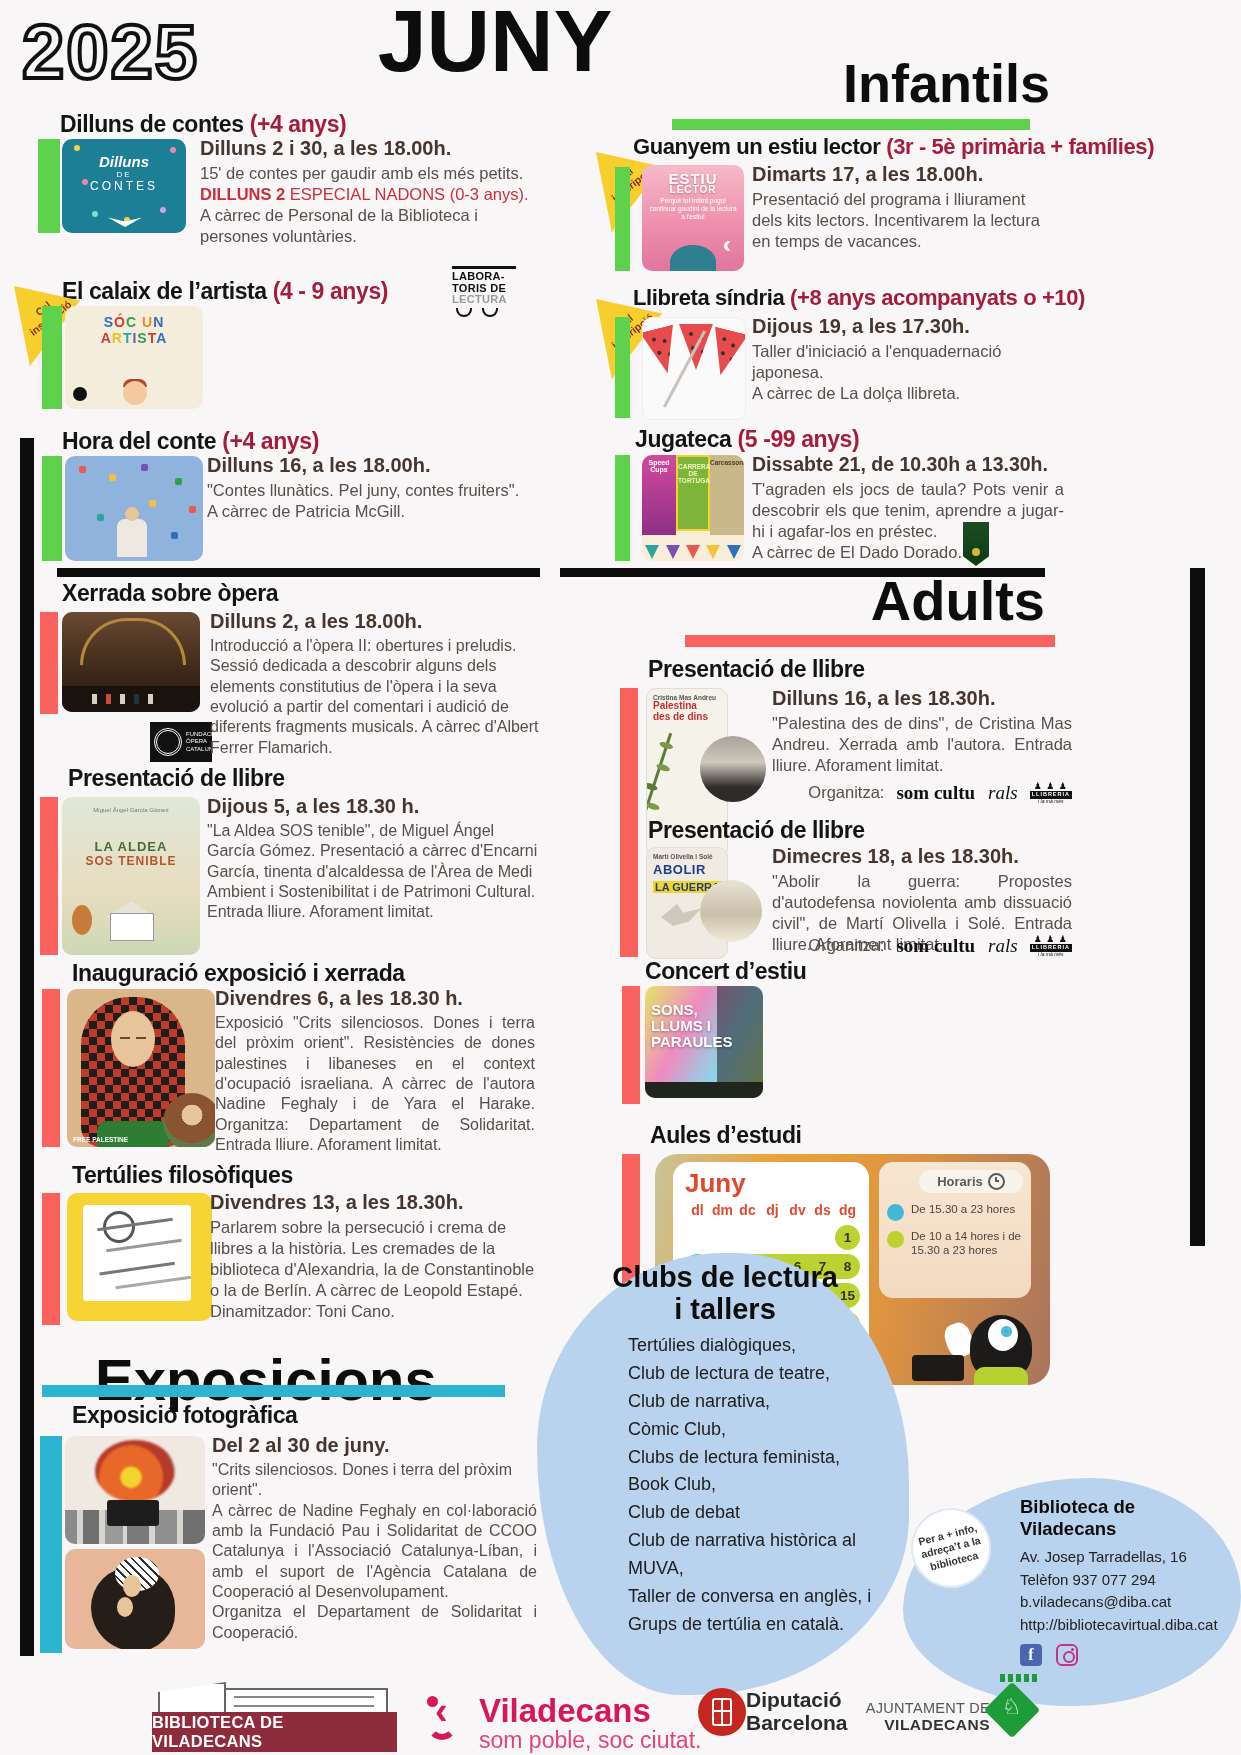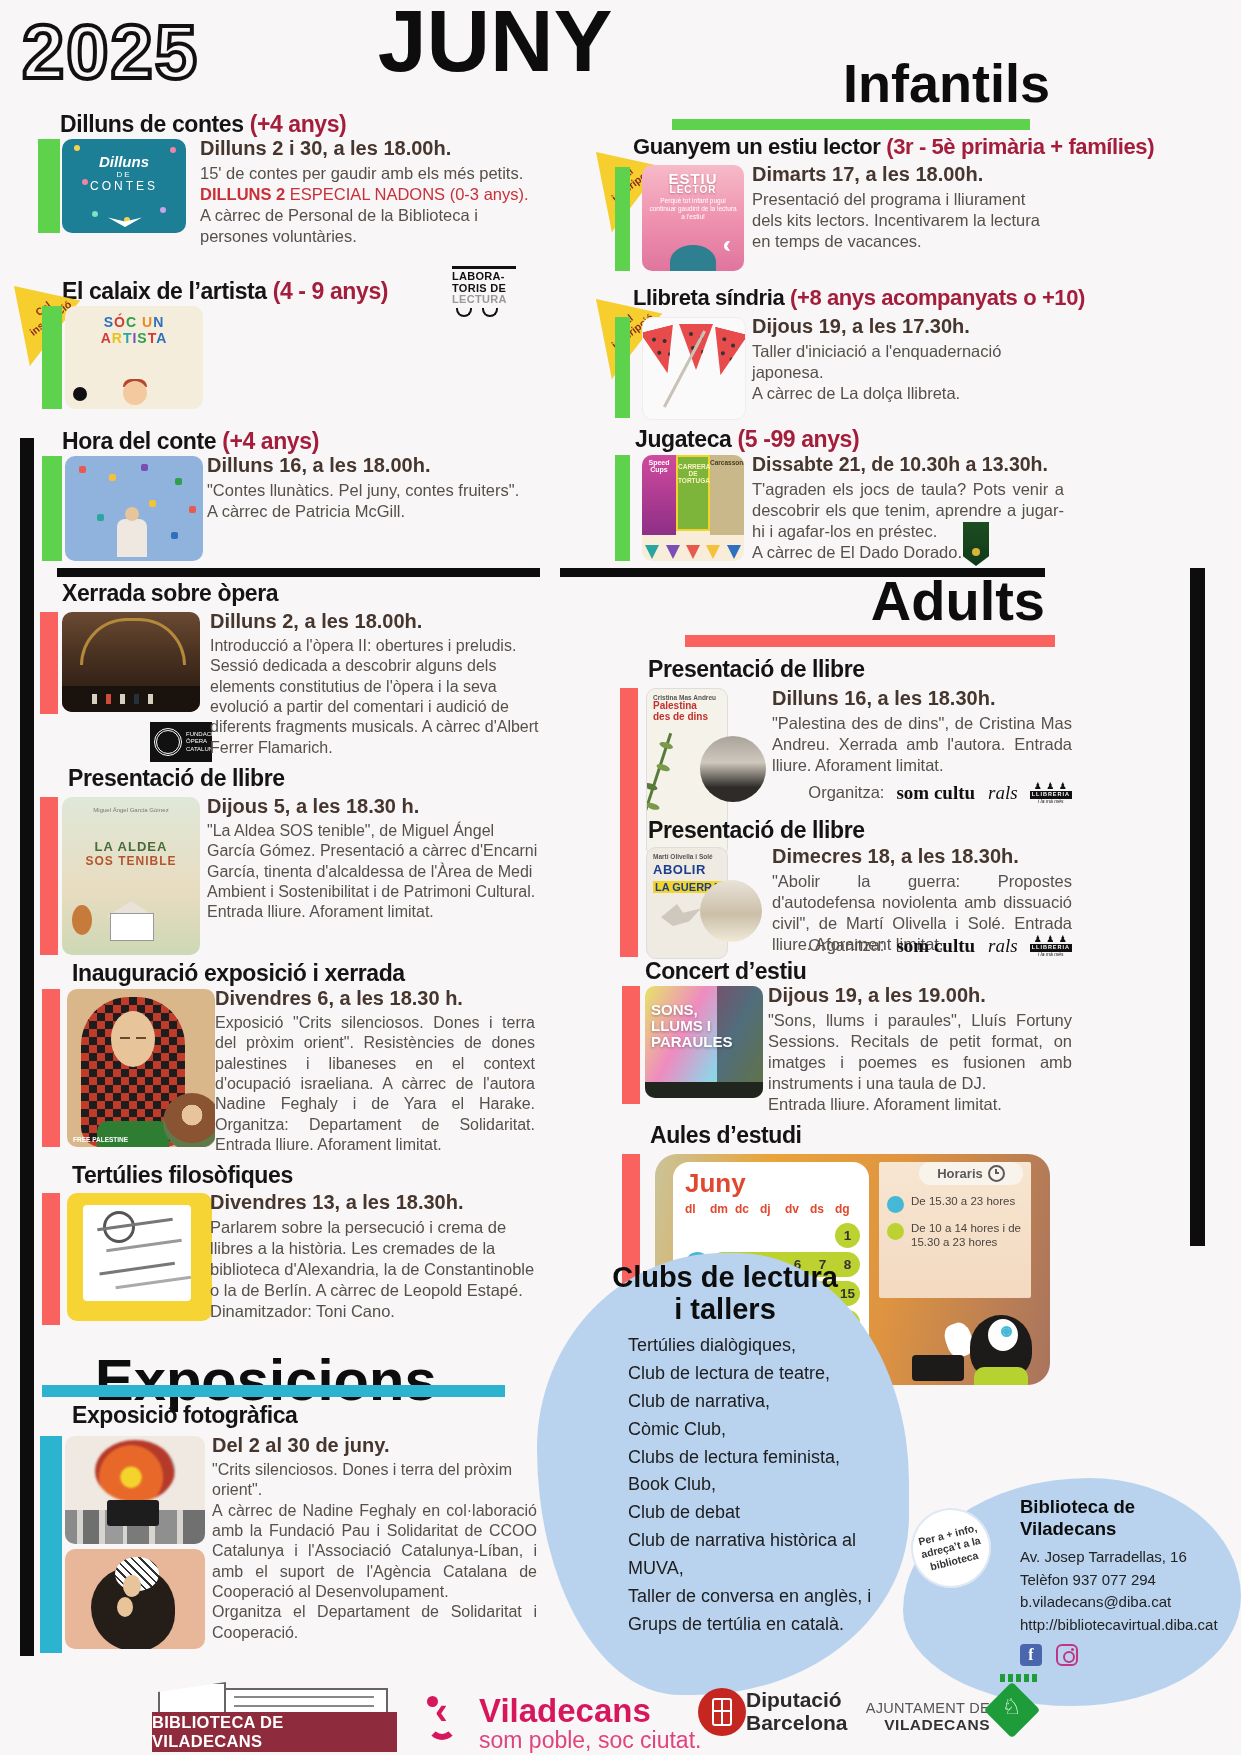--- a/index.html
+++ b/index.html
@@ -147,29 +147,29 @@
   .llibreria .scr{font-size:5px;color:#111;font-style:italic;}
   
   .dado{position:absolute;width:26px;height:44px;background:linear-gradient(#1d4d22,#0f3a18);
         clip-path:polygon(0 0,100% 0,100% 78%,50% 100%,0 78%);}
   .dado i{position:absolute;left:9px;bottom:10px;width:8px;height:8px;border-radius:50%;background:#d8b53a;}
   
   .cal-panel{border-radius:22px;background:linear-gradient(100deg,#c9c49a 0%,#e9a43b 26%,#df9440 58%,#a8745e 100%);overflow:hidden;}
   .cal-card{position:absolute;left:18px;top:8px;width:196px;height:212px;background:#fff;border-radius:16px;padding:6px 0 0 12px;box-sizing:border-box;}
   .cal-month{color:#e0492f;font-weight:800;font-size:26px;}
   .cal-hrow,.cal-grid{display:grid;grid-template-columns:repeat(7,25px);}
-  .cal-h{color:#e0492f;font-weight:700;font-size:12px;text-align:left;padding:3px 0 5px 0;}
+  .cal-h{color:#e0492f;font-weight:700;font-size:14px;text-align:center;padding:3px 0 5px 0;}
   .cal-c{height:25px;line-height:25px;text-align:center;font-size:13.5px;font-weight:700;color:#333;margin:2px 0;}
   .cal-c.plain{color:#9b9b9b;font-weight:400;}
   .cal-c.green{background:#bbd230;}
   .cal-c.gs{border-top-left-radius:13px;border-bottom-left-radius:13px;}
   .cal-c.ge{border-top-right-radius:13px;border-bottom-right-radius:13px;}
   .cal-c.blue{background:#45b8d8;border-radius:50%;}
-  .cal-legend{position:absolute;left:224px;top:8px;width:152px;height:136px;border-radius:2px;
-              background:linear-gradient(#f7e6d2,#f3d9c0);padding:0 8px;box-sizing:border-box;}
+  .cal-legend{position:absolute;left:224px;top:8px;width:152px;height:136px;border-radius:14px;
+              background:linear-gradient(#f7e6d2,#f3d9c0);padding:8px 8px;box-sizing:border-box;}
   .horaris{background:#f8f4ec;border-radius:12px;display:flex;align-items:center;gap:5px;justify-content:center;
            width:96px;margin:0 0 10px auto;padding:3px 4px;font-size:13px;font-weight:700;color:#5a5a5a;}
   .clockicon{width:13px;height:13px;border:2px solid #5a5a5a;border-radius:50%;position:relative;flex:none;}
   .clockicon::before{content:"";position:absolute;left:5px;top:2px;width:2px;height:4px;background:#5a5a5a;}
   .clockicon::after{content:"";position:absolute;left:5px;top:5px;width:4px;height:2px;background:#5a5a5a;}
   .leg-row{display:flex;gap:7px;align-items:flex-start;margin-bottom:9px;}
   .leg-dot{width:17px;height:17px;border-radius:50%;flex:none;margin-top:1px;}
   .dot-blue{background:#45b8d8;}
   .dot-green{background:#bbd230;}
   .leg-label{font-size:11.5px;color:#4a453f;line-height:1.2;width:112px;}
@@ -523,25 +523,20 @@
   </div>
   <div class="abs vbar coralbar" style="left:622px;top:986px;width:18px;height:118px;"></div>
   <div class="thumb th-sons" style="left:645px;top:986px;width:118px;height:112px;">
     <div class="dark"></div>
     <div class="tt">
       <div>SONS,</div>
       <div>LLUMS I</div>
       <div>PARAULES</div>
     </div>
     <div class="strip"></div>
-  </div>
-  <div class="abs" style="left:768px;top:984px;width:304px;">
-    <div class="date">Dijous 19, a les 19.00h.</div>
-    <div class="body just">"Sons, llums i paraules", Lluís Fortuny Sessions. Recitals de petit format, on imatges i poemes es fusionen amb instruments i una taula de DJ.</div>
-    <div class="body">Entrada lliure. Aforament limitat.</div>
   </div>
 
   <div class="abs ev-title" style="left:650px;top:1122px;">
     <span>Aules d’estudi</span>
   </div>
   <div class="abs vbar coralbar" style="left:622px;top:1154px;width:18px;height:230px;"></div>
   <div class="abs cal-panel" style="left:655px;top:1154px;width:395px;height:231px;">
     <div class="cal-card">
       <div class="cal-month">Juny</div>
       <div class="cal-hrow">

